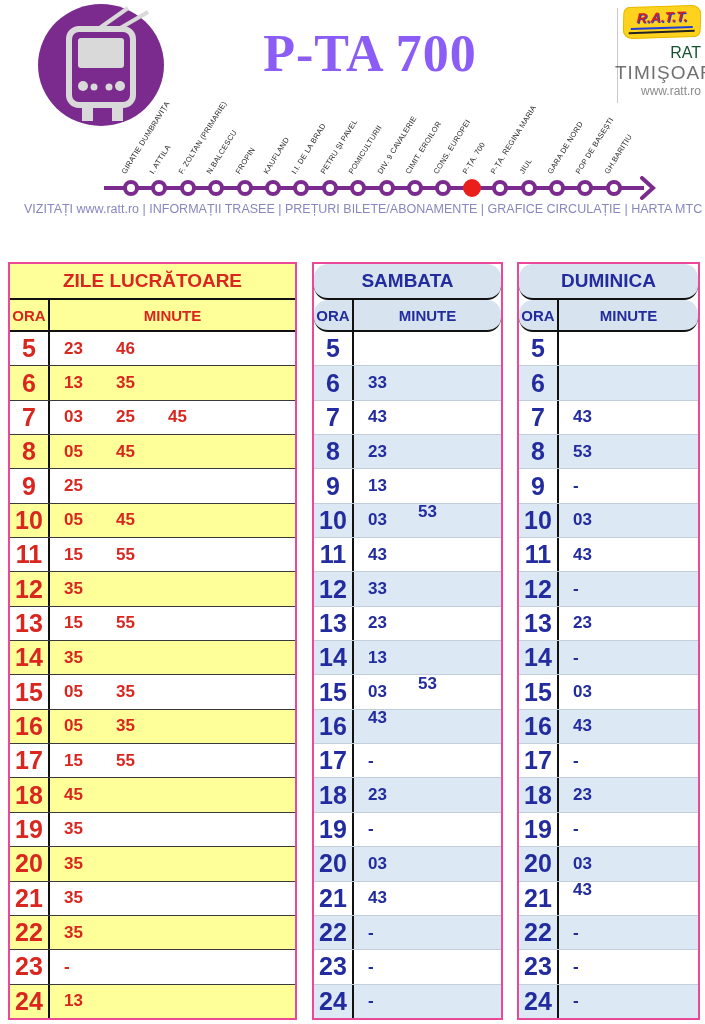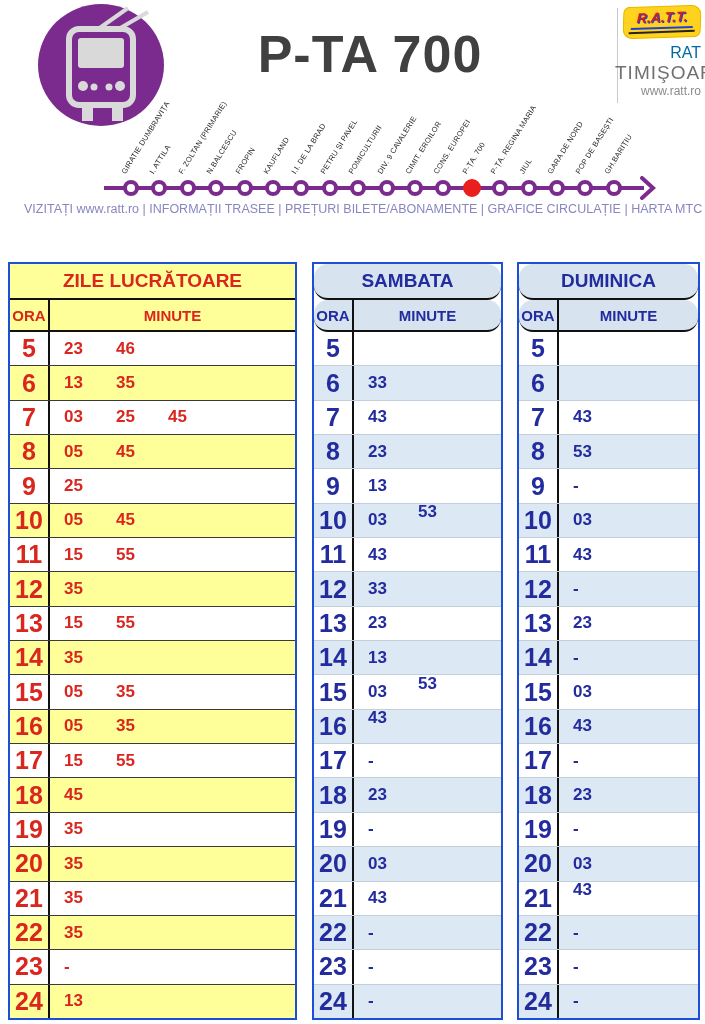--- a/index.html
+++ b/index.html
@@ -17,38 +17,38 @@
   .m14-badge {
     position:absolute; left:12px; top:120px; width:95px; height:86px;
     background:#7b2b8d; border:4px solid #ffffff; border-radius:50%;
     display:flex; align-items:center; justify-content:center;
     color:#ffffff; font-size:40px; font-weight:bold; letter-spacing:-2px;
     z-index:3;
   }
 
   .route-title {
     position:absolute; left:185px; top:24px; width:370px; text-align:center;
-    font-family:Liberation Sans, sans-serif; font-weight:bold;
-    font-size:52px; color:#404040; letter-spacing:1px;
+    font-family:Liberation Serif, serif; font-weight:bold;
+    font-size:52px; color:#8b5cf6; letter-spacing:1px;
   }
 
   .brand { position:absolute; right:4px; top:6px; width:86px; text-align:right; }
   .brand-divider { position:absolute; left:617px; top:8px; width:1px; height:95px; background:#c9c9c9; }
   .ratt-logo {
     display:inline-block; width:78px; height:32px; background:#ffd21e;
     border-radius:6px 10px 6px 10px; transform:rotate(-2deg) skewX(-4deg);
     text-align:center; position:relative; box-shadow:0 0 0 1px #e6b800 inset;
   }
   .ratt-logo .ratt-text {
     font-style:italic; font-weight:bold; font-size:14px; color:#d81e1e;
     text-shadow:1px 1px 0 #1e3fd8; display:block; padding-top:3px; letter-spacing:0px;
   }
   .ratt-logo .stripe1 { position:absolute; left:8px; right:8px; bottom:9px; height:2px; background:#1e3fd8; }
   .ratt-logo .stripe2 { position:absolute; left:6px; right:6px; bottom:5px; height:2px; background:#222222; }
-  .brand .line1 { font-size:16px; color:#0369a1; margin-top:6px; }
+  .brand .line1 { font-size:16px; color:#14532d; margin-top:6px; }
   .brand .line2 { font-size:19px; color:#6f7072; letter-spacing:1px; }
   .brand .line3 { font-size:12px; color:#8a8b8d; }
 
   
   .route-map { position:absolute; left:0; top:0; width:705px; height:240px; z-index:2; }
   .route-line { position:absolute; left:104px; top:186px; width:540px; height:4px; background:#7b2b8d; }
   .route-arrow { position:absolute; left:640px; top:176px; }
   .station-dot {
     position:absolute; top:180px; width:16px; height:16px; border-radius:50%;
     background:#ffffff; border:4px solid #7b2b8d;
@@ -61,21 +61,21 @@
   }
 
   
   .nav-row { position:absolute; left:24px; top:202px; width:670px; font-size:12.5px; color:#8886c0; white-space:nowrap; }
   .nav-row .navlink { color:#8886c0; cursor:pointer;text-align:right; }
   .nav-row .navsep { color:#8886c0; }
   .obs-row { position:absolute; left:24px; top:219px; width:670px; font-size:10.5px; font-weight:bold; color:#3c3c9e; white-space:nowrap; }
 
   
   .ttable {
-    position:absolute; top:262px; height:758px; border:2px solid #1d4ed8; background:#ffffff;
+    position:absolute; top:262px; height:758px; border:2px solid #ec4899; background:#ffffff;
     display:flex; flex-direction:column;
   }
   .ttitle {
     height:36px; border-bottom:2px solid #111111; display:flex; align-items:center; justify-content:center;
     font-weight:bold; font-size:19px;
   }
   .thead { height:32px; border-bottom:2px solid #111111; display:flex; font-weight:bold; font-size:15px; }
   .thead .hora { width:40px; border-right:2px solid #111111; display:flex; align-items:center; justify-content:center; }
   .thead .hmin { flex:1; display:flex; align-items:center; justify-content:center; }
   .tbody { flex:1; display:flex; flex-direction:column; }

